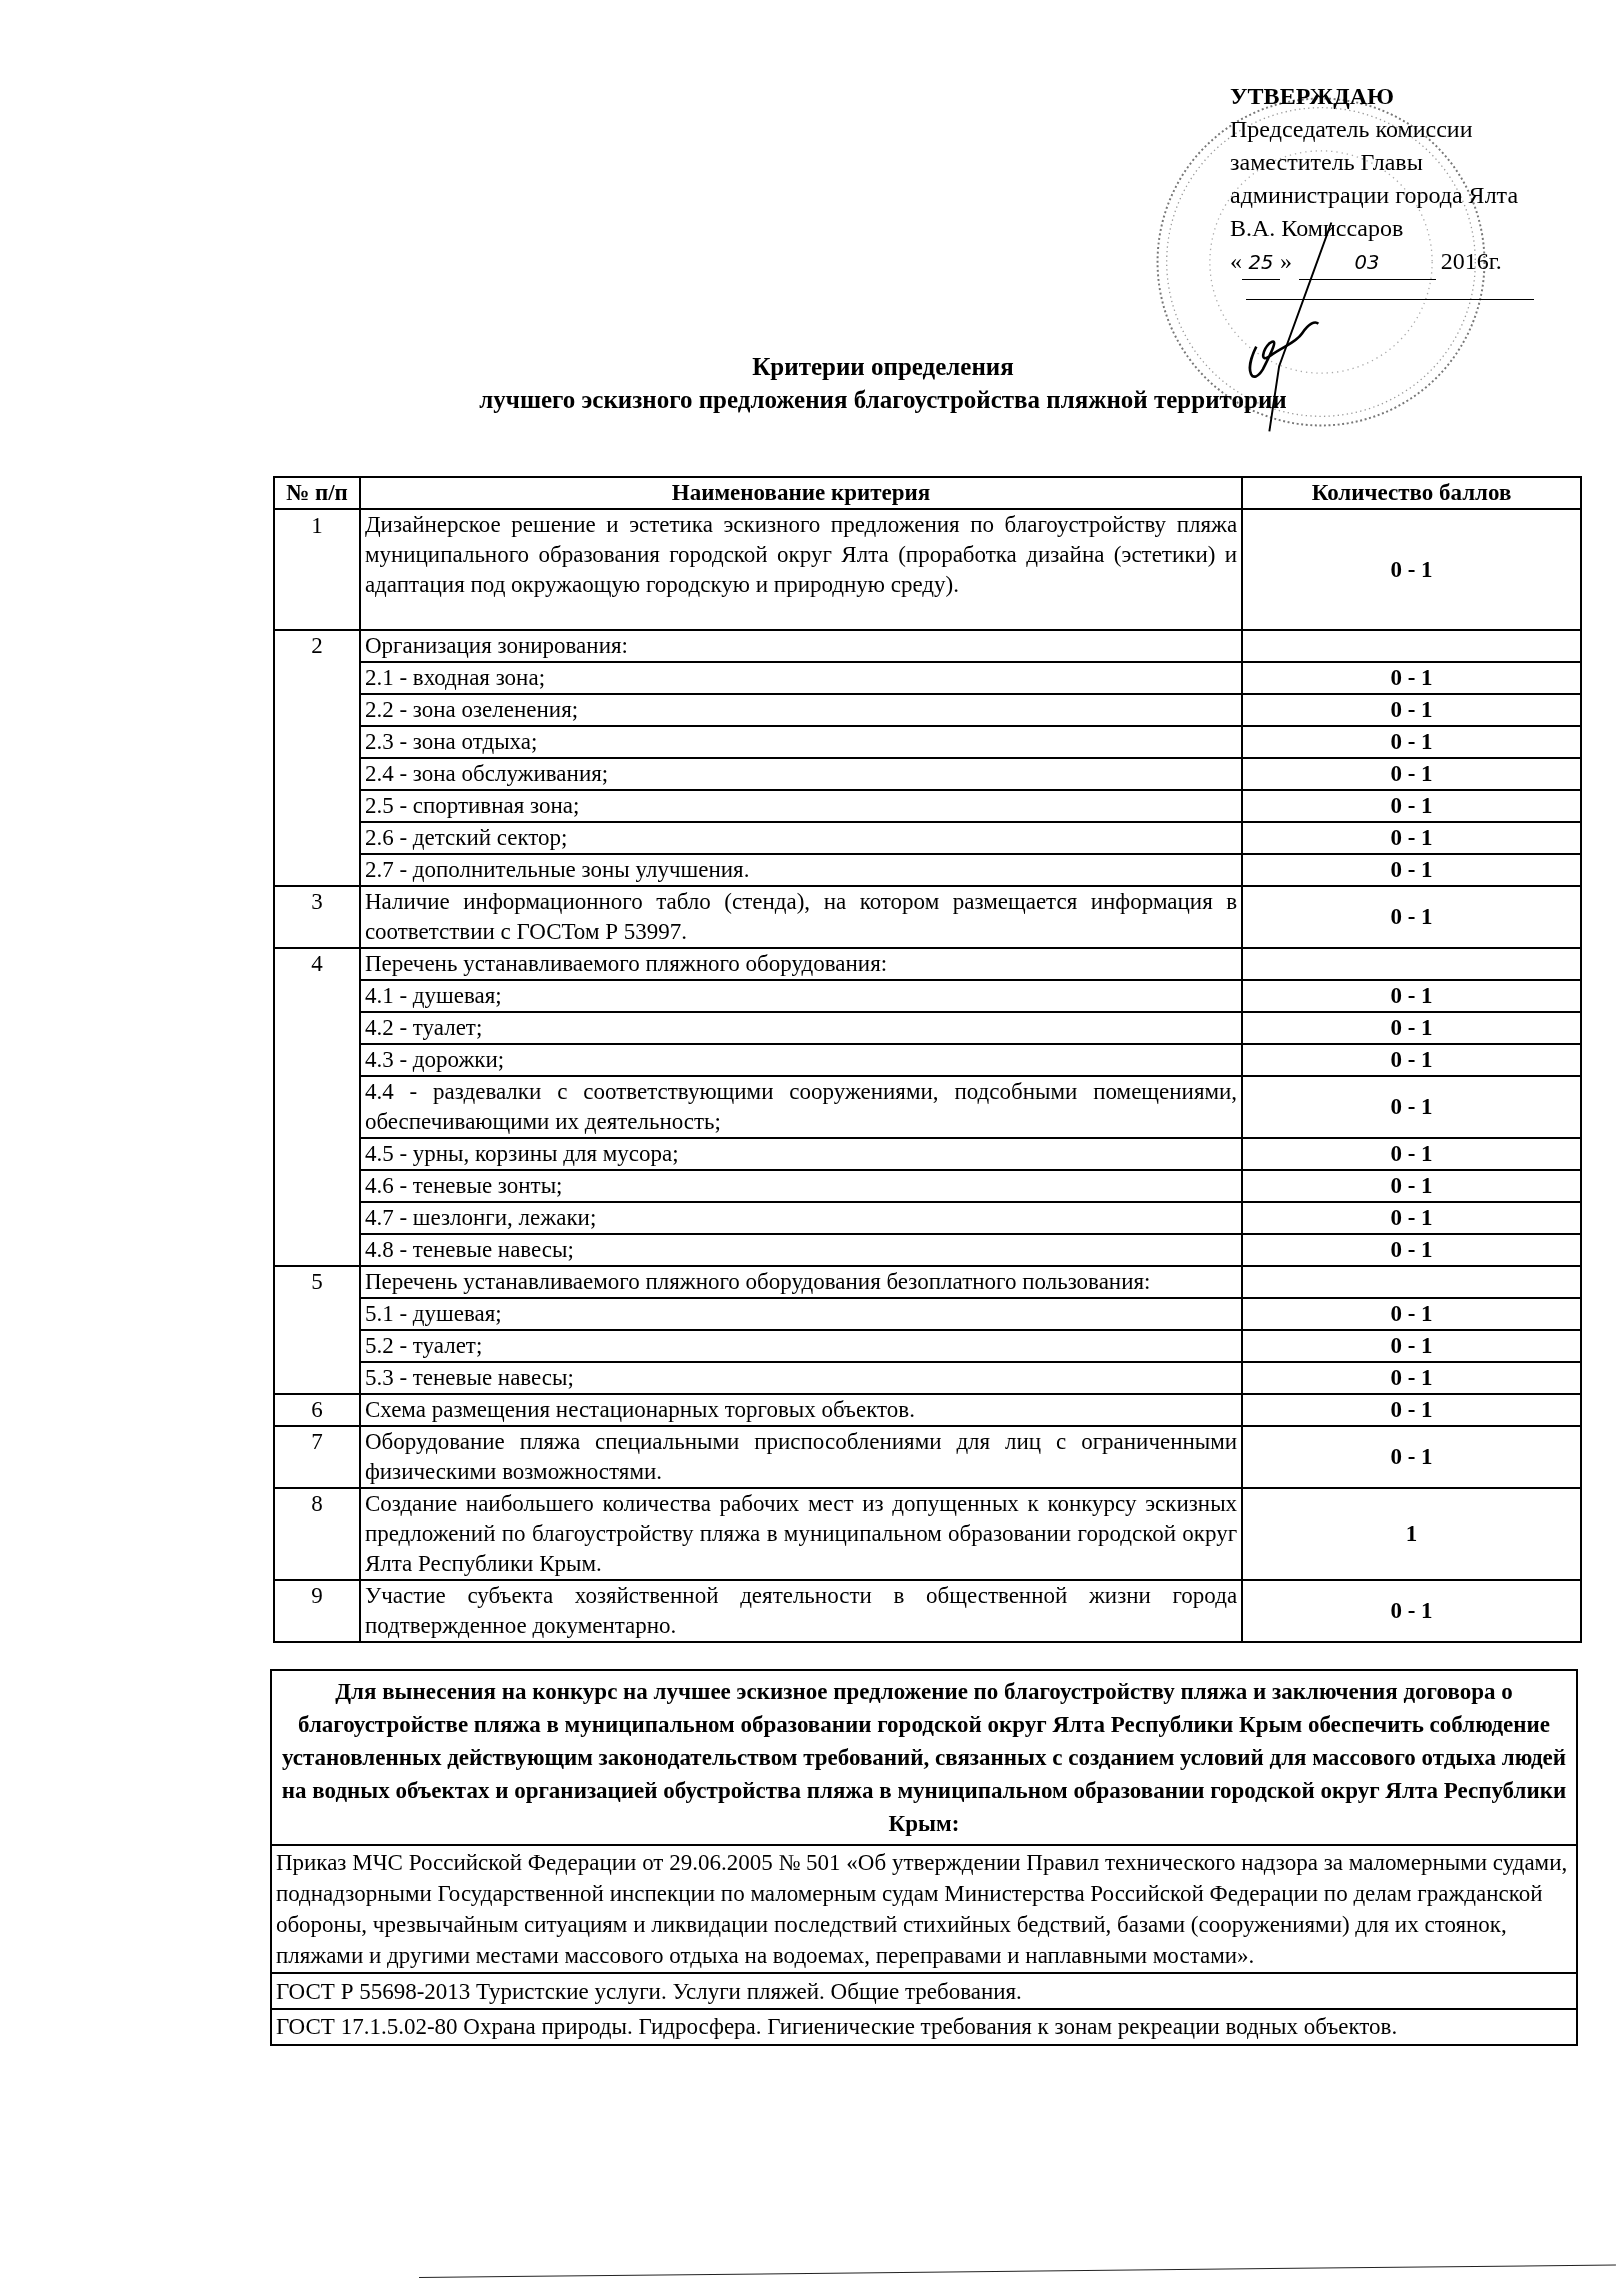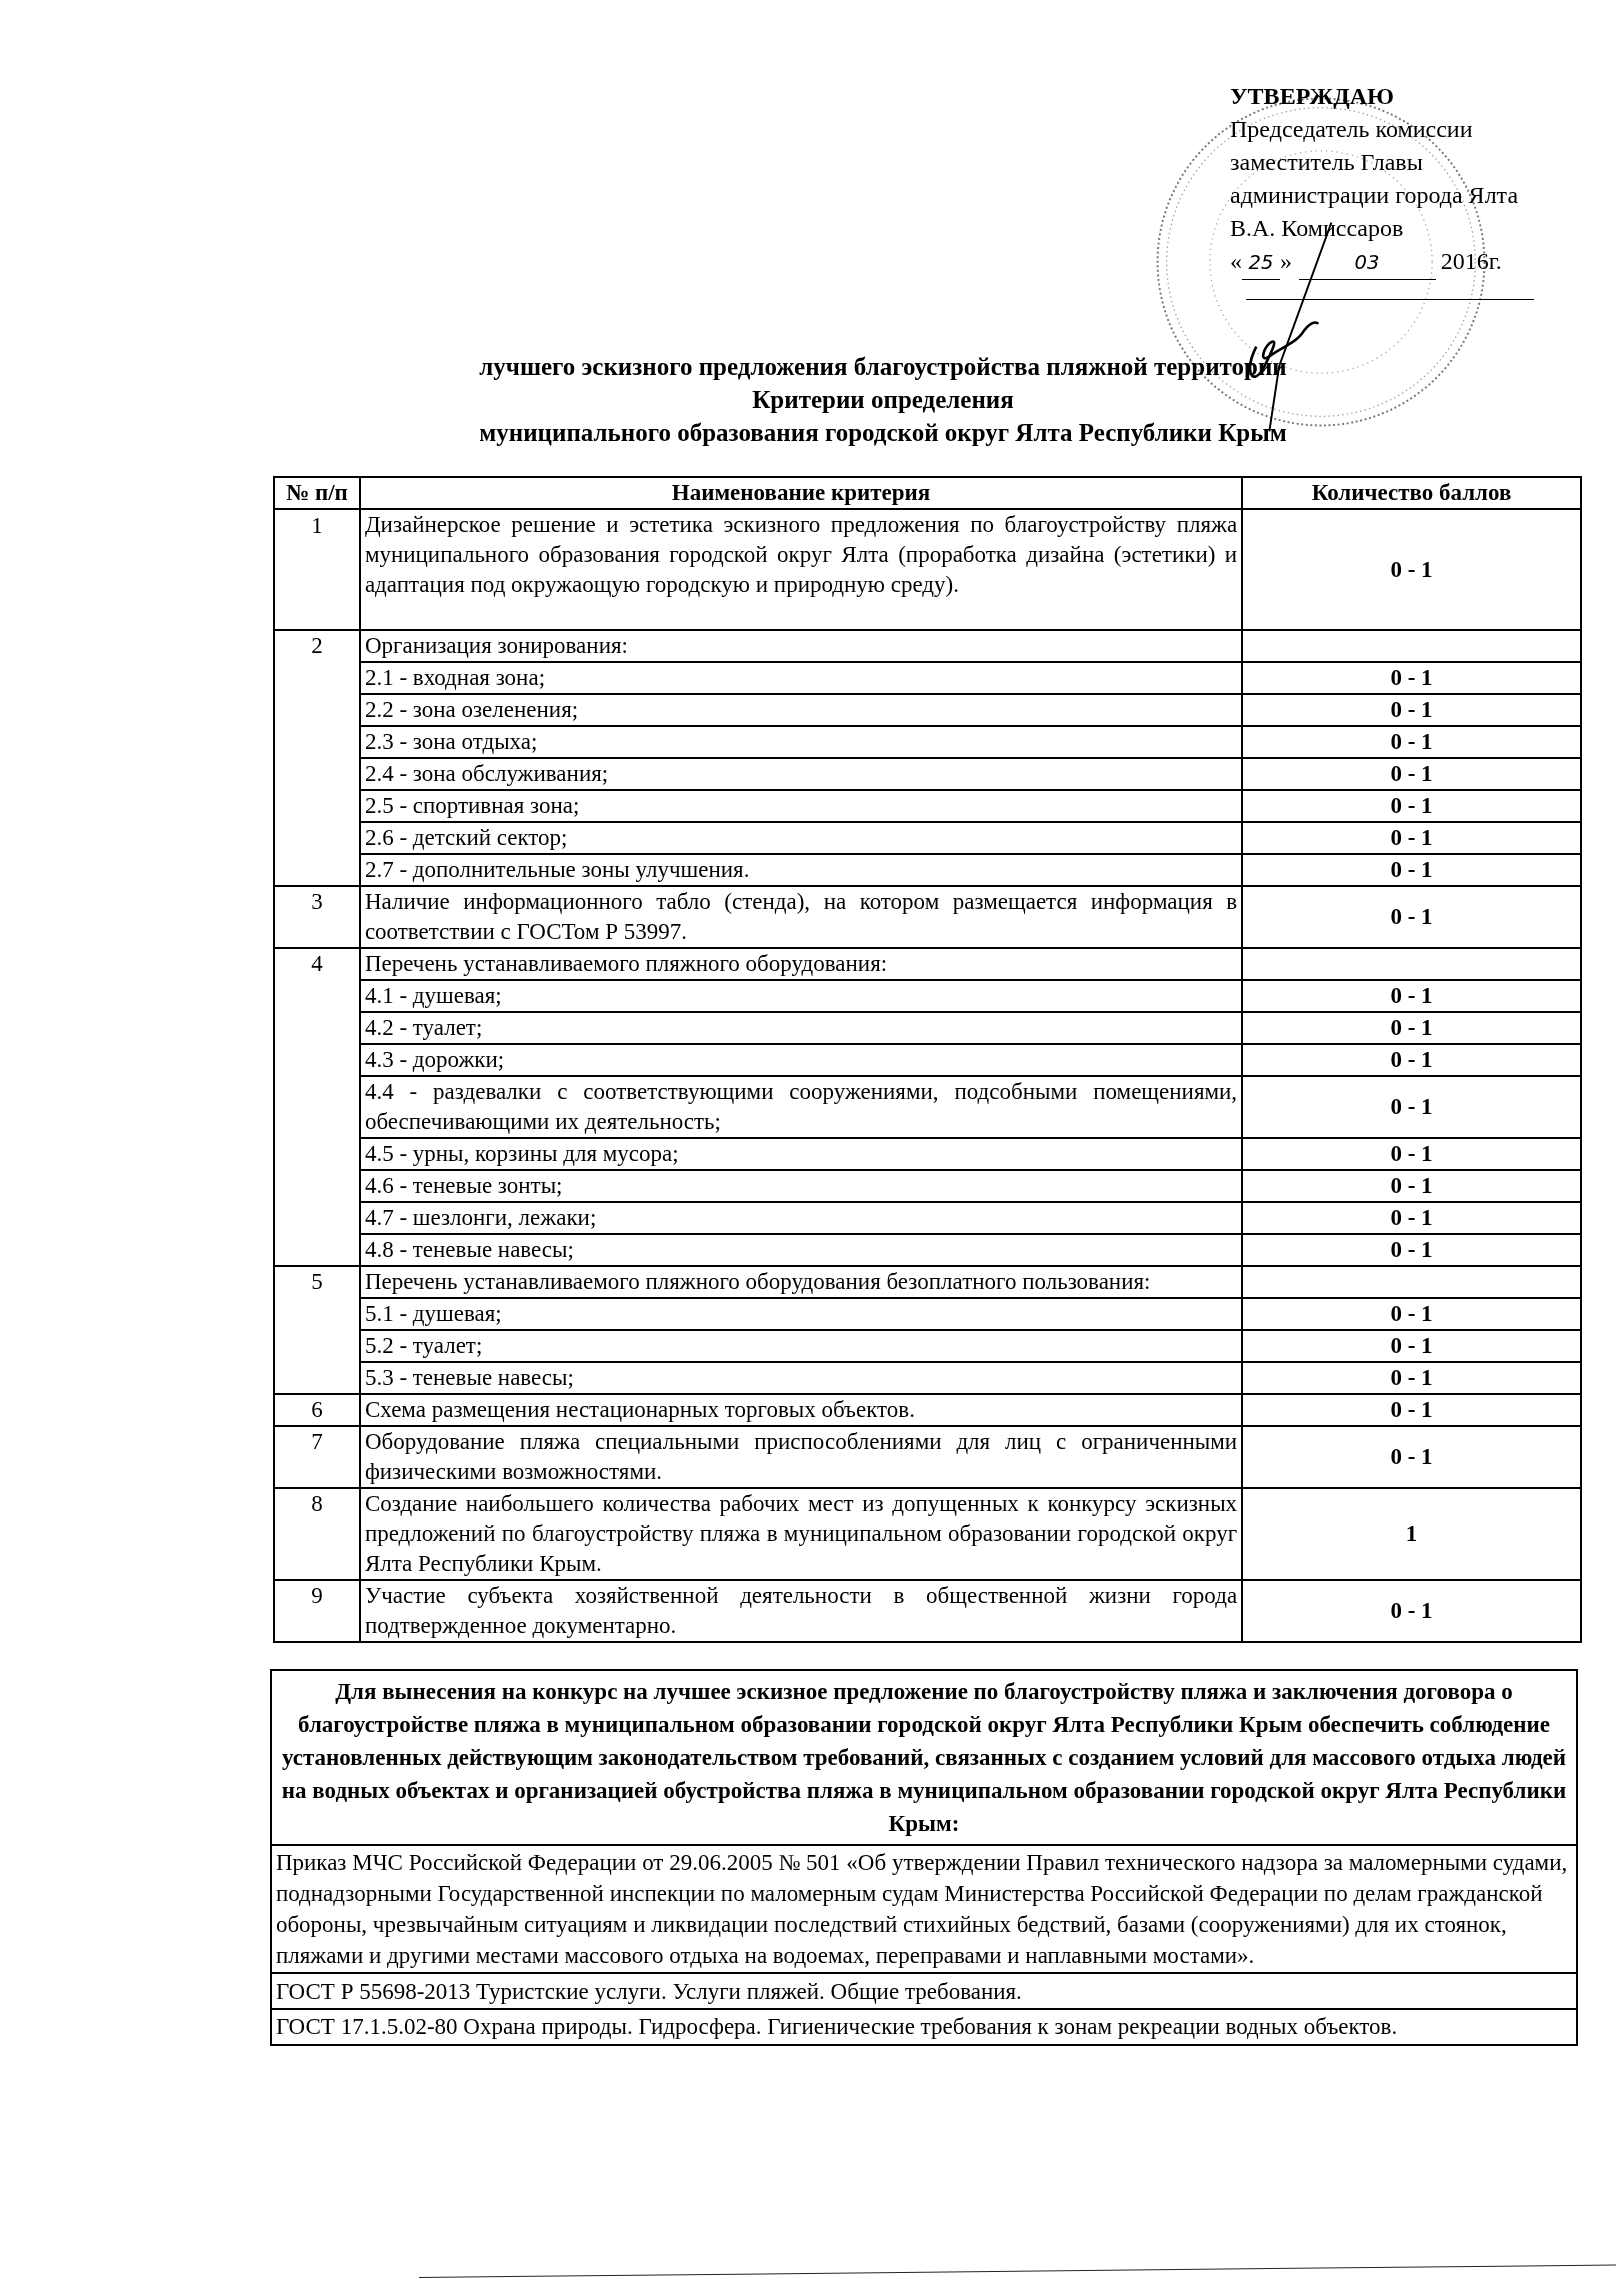--- a/index.html
+++ b/index.html
@@ -67,23 +67,22 @@
   </div>
 </div>
 <div id="sign-line" class="abs"></div>
 
 <svg id="signature" class="abs" viewBox="0 0 260 340">
   <path d="M175 10 L95 230 L80 330" fill="none" stroke="#000" stroke-width="3"></path>
   <path d="M60 200 C40 240, 55 260, 70 235 C85 205, 95 185, 80 195 C70 205, 65 225, 80 215 C100 200, 120 195, 130 180 C140 165, 150 160, 155 165" fill="none" stroke="#000" stroke-width="4"></path>
 </svg>
 
 <div id="title" class="abs">
+  <div>Критерии определения</div>
   <div>лучшего эскизного предложения благоустройства пляжной территории</div>
-  <div>Критерии определения</div>
-  <div>муниципального образования городской округ Ялта Республики Крым</div>
 </div>
 
 <div id="criteria" class="abs">
   <table id="criteria-table">
     <colgroup>
         <col style="width:86px">
         <col style="width:882px">
         <col style="width:339px">
       </colgroup>
     <thead>

